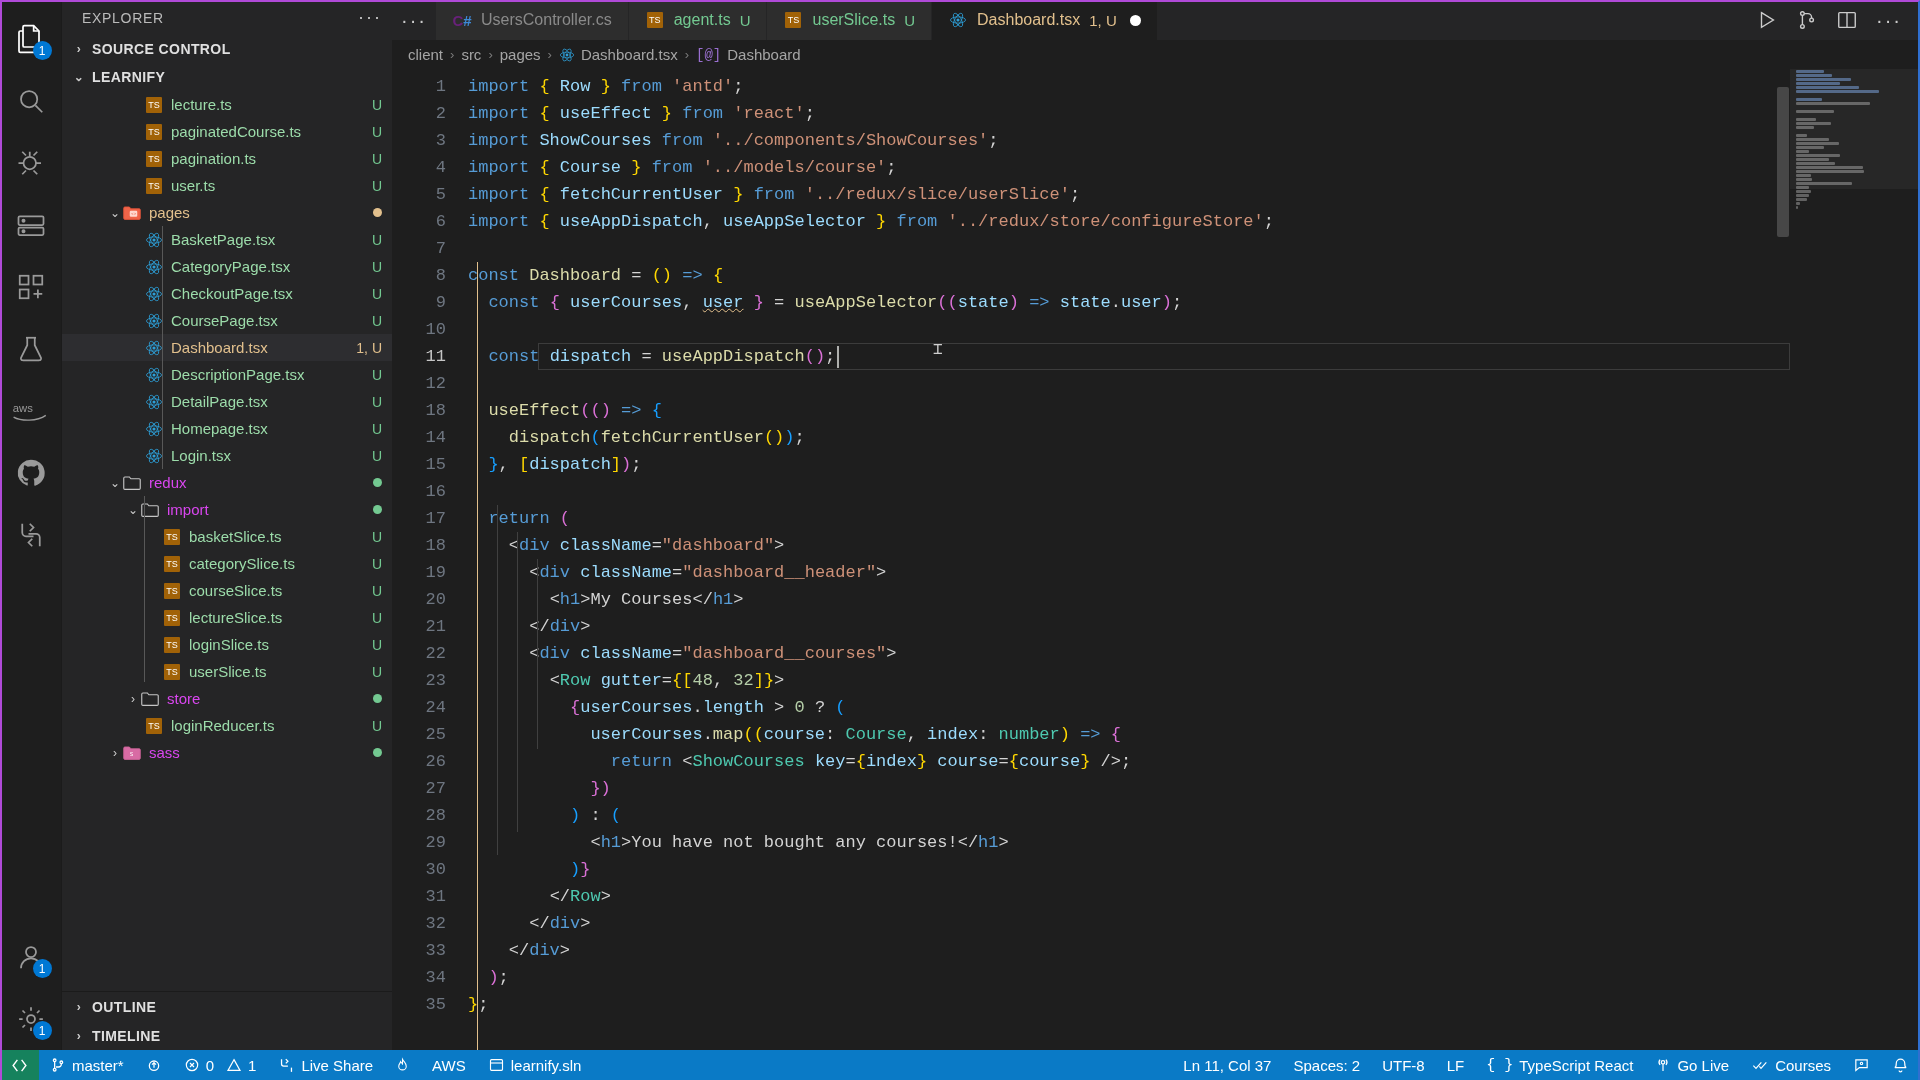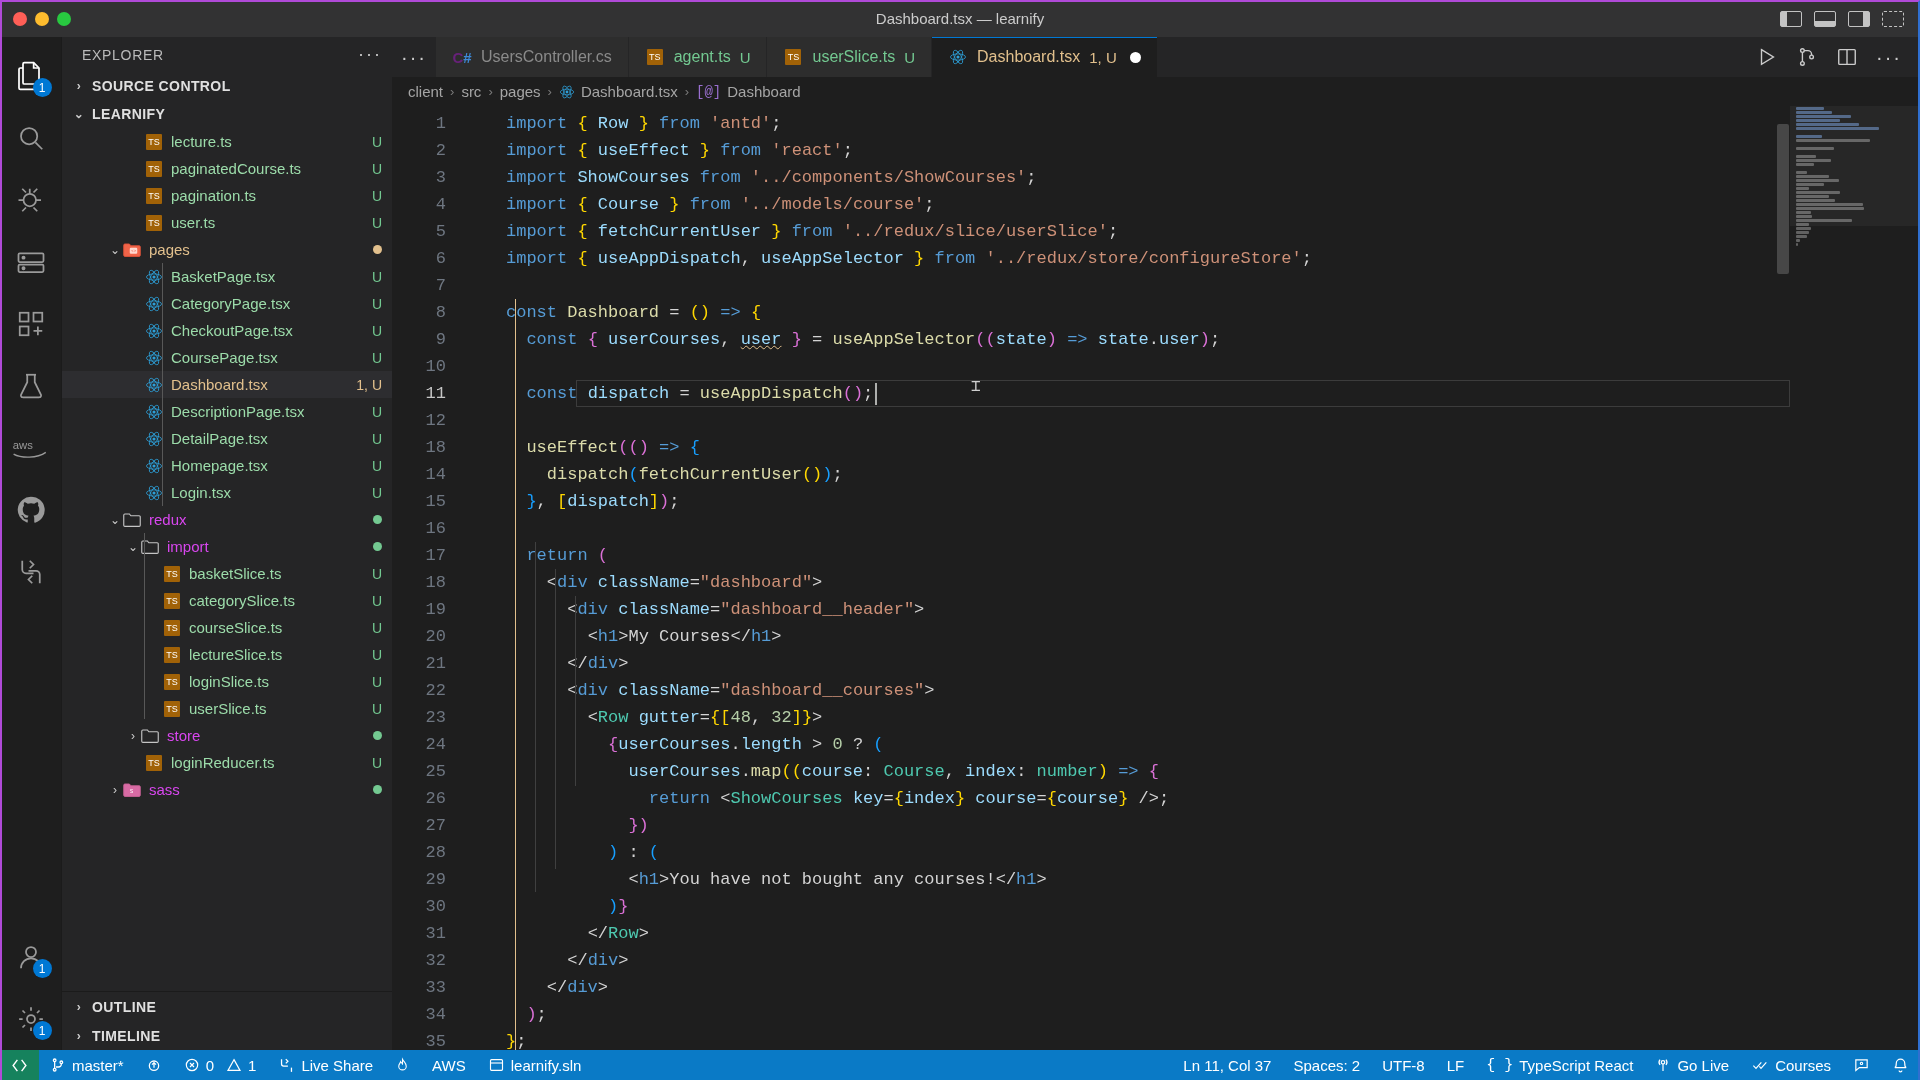--- a/index.html
+++ b/index.html
@@ -138,21 +138,21 @@
   
   .code-area { flex:1; position:relative; overflow:hidden; display:flex; }
   .gutter {
     width:76px; flex:0 0 76px; text-align:right; padding-right:22px;
     font-family:"Liberation Mono", monospace; font-size:17px; color:#6e7681; padding-top:4px;
   }
   .gutter div { height:27px; line-height:27px; }
   .gutter div.cur { color:#c6c6c6; }
   .code {
     flex:1; font-family:"Liberation Mono", monospace; font-size:17px;
-    padding-top:4px; white-space:pre; position:relative; overflow:hidden;margin-left:38px;
+    padding-top:4px; white-space:pre; position:relative; overflow:hidden;
   }
   .code .ln { height:27px; line-height:27px; position:relative; }
   .cur-line-box { position:absolute; left:70px; right:130px; height:27px; border:1px solid #3c3c3c; pointer-events:none; }
   .caret { position:absolute; width:2px; background:#aeafad; height:22px; top:3px; }
 
   
   .k  { color:#569cd6; }  
   .s  { color:#ce9178; }  
   .v  { color:#9cdcfe; }  
   .f  { color:#dcdcaa; }  
@@ -184,34 +184,20 @@
   .si { display:flex; align-items:center; gap:6px; padding:0 11px; height:30px; cursor:pointer; white-space:nowrap; }
   .sb-right { margin-left:auto; display:flex; }
   svg { overflow:visible; }
 </style>
 </head>
 <body>
 
 <div class="app">
   <div class="frame-glow"></div>
 
-  <div class="titlebar">
-    <div class="traffic">
-      <div class="tl red"></div>
-      <div class="tl yel"></div>
-      <div class="tl grn"></div>
-    </div>
-    <div class="title-text">Dashboard.tsx — learnify</div>
-    <div class="title-right">
-      <div class="layout-ico l"></div>
-      <div class="layout-ico b"></div>
-      <div class="layout-ico r"></div>
-      <div class="layout-ico cust"></div>
-    </div>
-  </div>
 
   <div class="body-row">
 
     <div class="activitybar">
       <div class="act active">
         <svg width="32" height="32" viewBox="0 0 24 24" fill="none" stroke="#ffffff" stroke-width="1.3">
           <path d="M14 2H7a1 1 0 0 0-1 1v14a1 1 0 0 0 1 1h10a1 1 0 0 0 1-1V6z"></path>
             <path d="M14 2v4h4"></path>
           <path d="M6 6H4a1 1 0 0 0-1 1v14a1 1 0 0 0 1 1h10a1 1 0 0 0 1-1v-2"></path>
         </svg>

